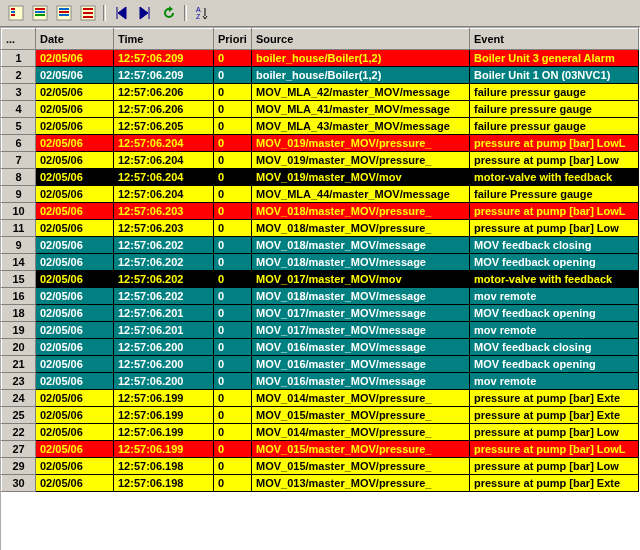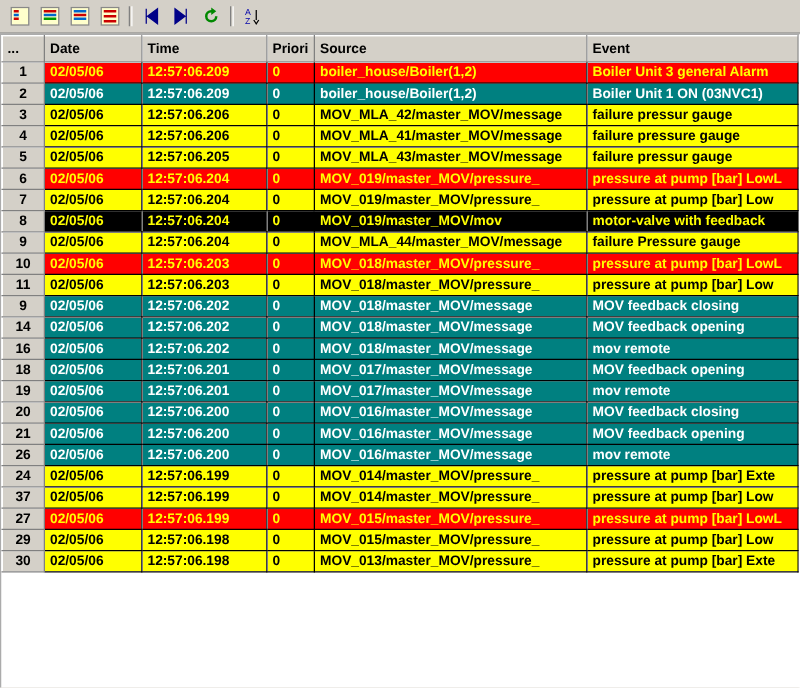--- a/index.html
+++ b/index.html
@@ -272,20 +272,28 @@
         </tr>
         <tr>
           <td class="rownum">14</td>
           <td class="c-teal">02/05/06</td>
           <td class="c-teal">12:57:06.202</td>
           <td class="c-teal">0</td>
           <td class="c-teal">MOV_018/master_MOV/message</td>
           <td class="c-teal">MOV feedback opening</td>
         </tr>
         <tr>
+          <td class="rownum">15</td>
+          <td class="c-black">02/05/06</td>
+          <td class="c-black">12:57:06.202</td>
+          <td class="c-black">0</td>
+          <td class="c-black">MOV_017/master_MOV/mov</td>
+          <td class="c-black">motor-valve with feedback</td>
+        </tr>
+        <tr>
           <td class="rownum">16</td>
           <td class="c-teal">02/05/06</td>
           <td class="c-teal">12:57:06.202</td>
           <td class="c-teal">0</td>
           <td class="c-teal">MOV_018/master_MOV/message</td>
           <td class="c-teal">mov remote</td>
         </tr>
         <tr>
           <td class="rownum">18</td>
           <td class="c-teal">02/05/06</td>
@@ -312,37 +320,45 @@
         </tr>
         <tr>
           <td class="rownum">21</td>
           <td class="c-teal">02/05/06</td>
           <td class="c-teal">12:57:06.200</td>
           <td class="c-teal">0</td>
           <td class="c-teal">MOV_016/master_MOV/message</td>
           <td class="c-teal">MOV feedback opening</td>
         </tr>
         <tr>
-          <td class="rownum">26</td>
+          <td class="rownum">23</td>
           <td class="c-teal">02/05/06</td>
           <td class="c-teal">12:57:06.200</td>
           <td class="c-teal">0</td>
           <td class="c-teal">MOV_016/master_MOV/message</td>
           <td class="c-teal">mov remote</td>
         </tr>
         <tr>
           <td class="rownum">24</td>
           <td class="c-yellow">02/05/06</td>
           <td class="c-yellow">12:57:06.199</td>
           <td class="c-yellow">0</td>
           <td class="c-yellow">MOV_014/master_MOV/pressure_</td>
           <td class="c-yellow">pressure at pump [bar] Exte</td>
         </tr>
         <tr>
-          <td class="rownum">37</td>
+          <td class="rownum">25</td>
+          <td class="c-yellow">02/05/06</td>
+          <td class="c-yellow">12:57:06.199</td>
+          <td class="c-yellow">0</td>
+          <td class="c-yellow">MOV_015/master_MOV/pressure_</td>
+          <td class="c-yellow">pressure at pump [bar] Exte</td>
+        </tr>
+        <tr>
+          <td class="rownum">22</td>
           <td class="c-yellow">02/05/06</td>
           <td class="c-yellow">12:57:06.199</td>
           <td class="c-yellow">0</td>
           <td class="c-yellow">MOV_014/master_MOV/pressure_</td>
           <td class="c-yellow">pressure at pump [bar] Low</td>
         </tr>
         <tr>
           <td class="rownum">27</td>
           <td class="c-red">02/05/06</td>
           <td class="c-red">12:57:06.199</td>

